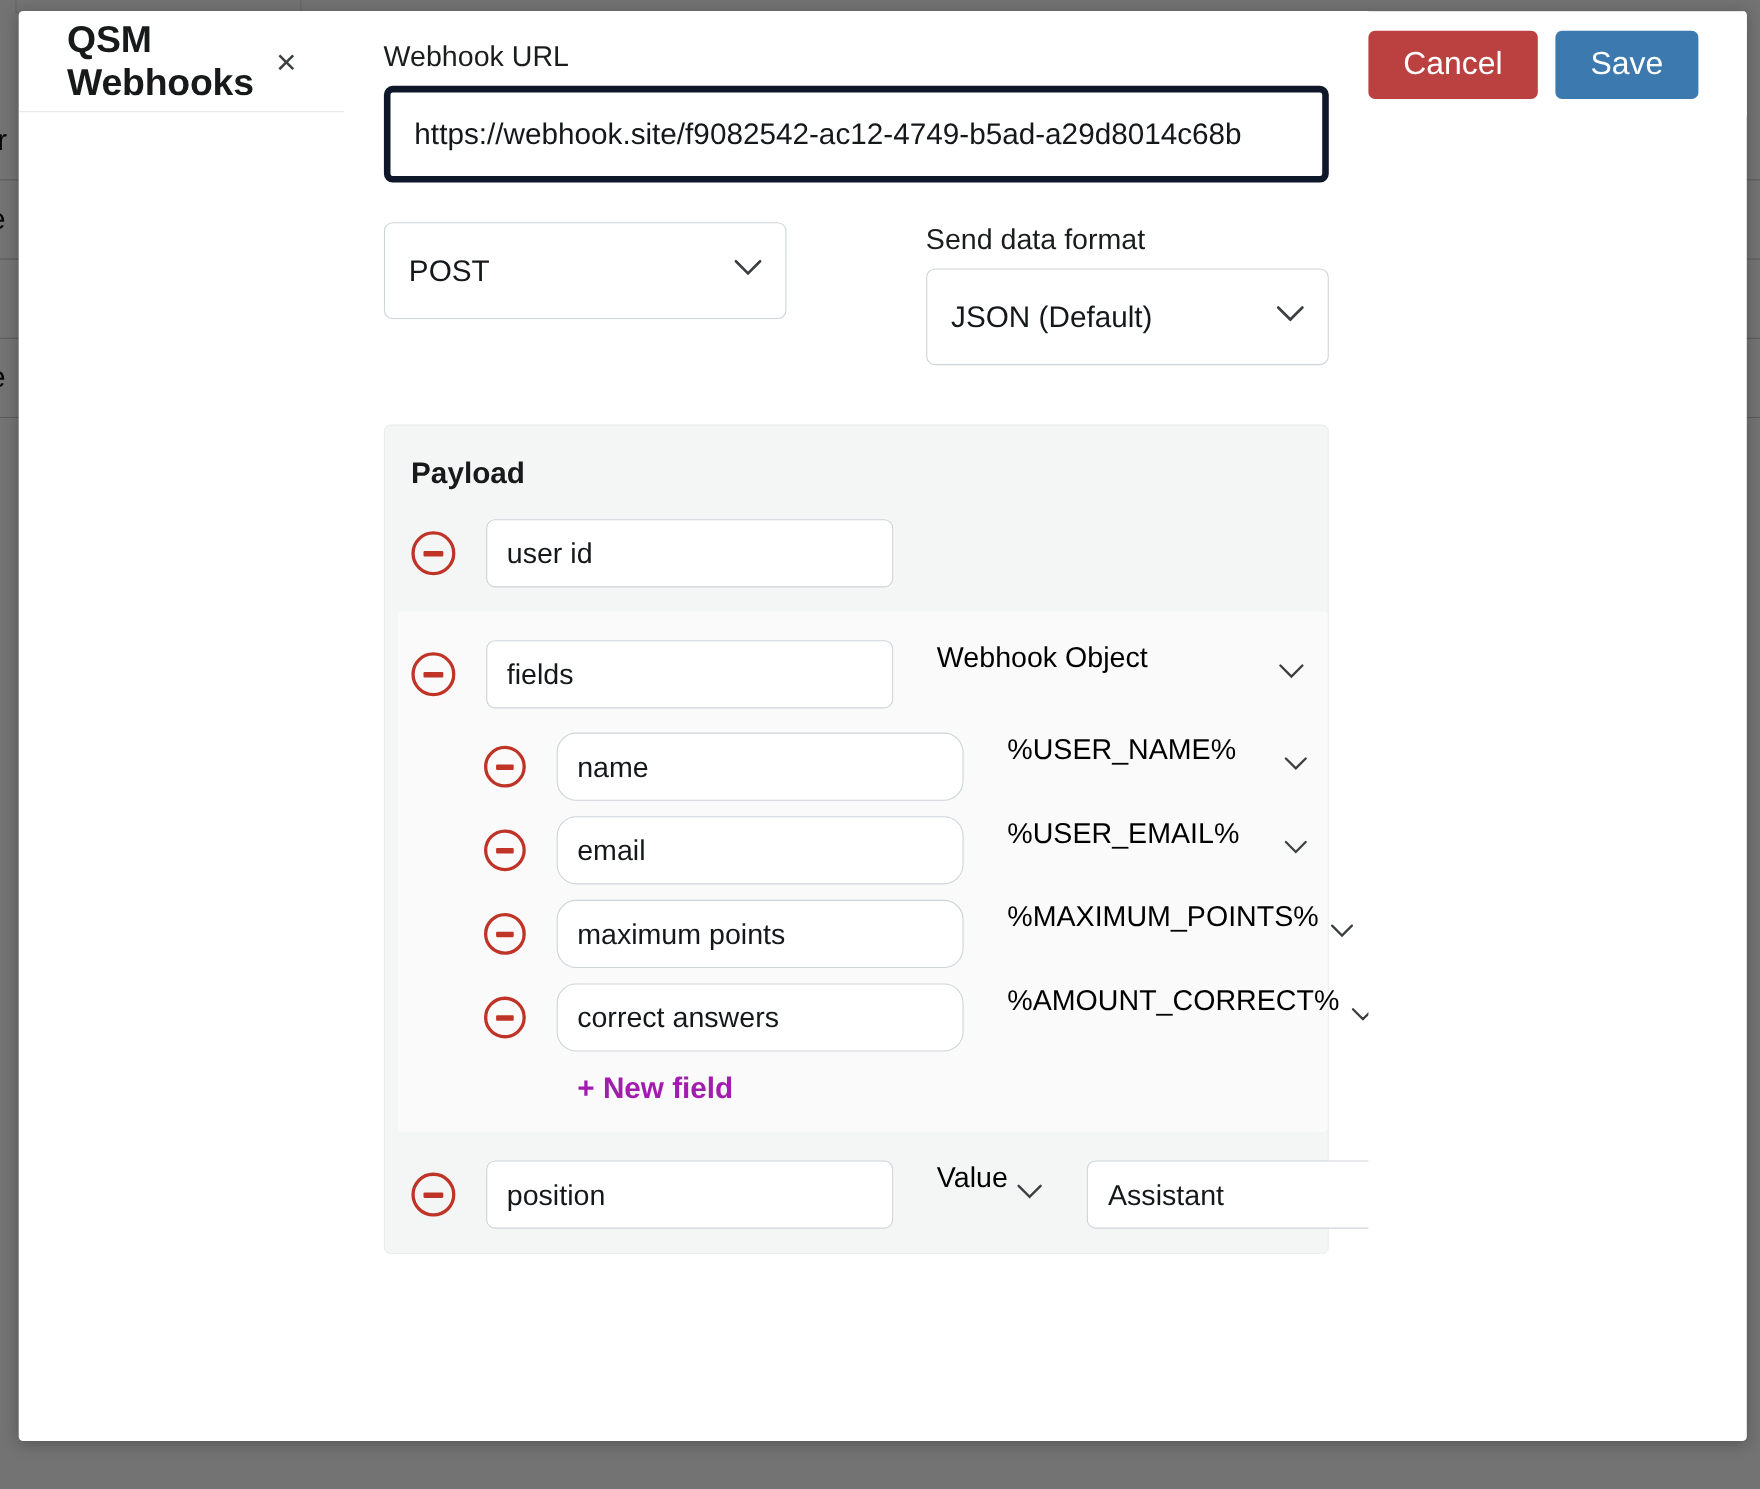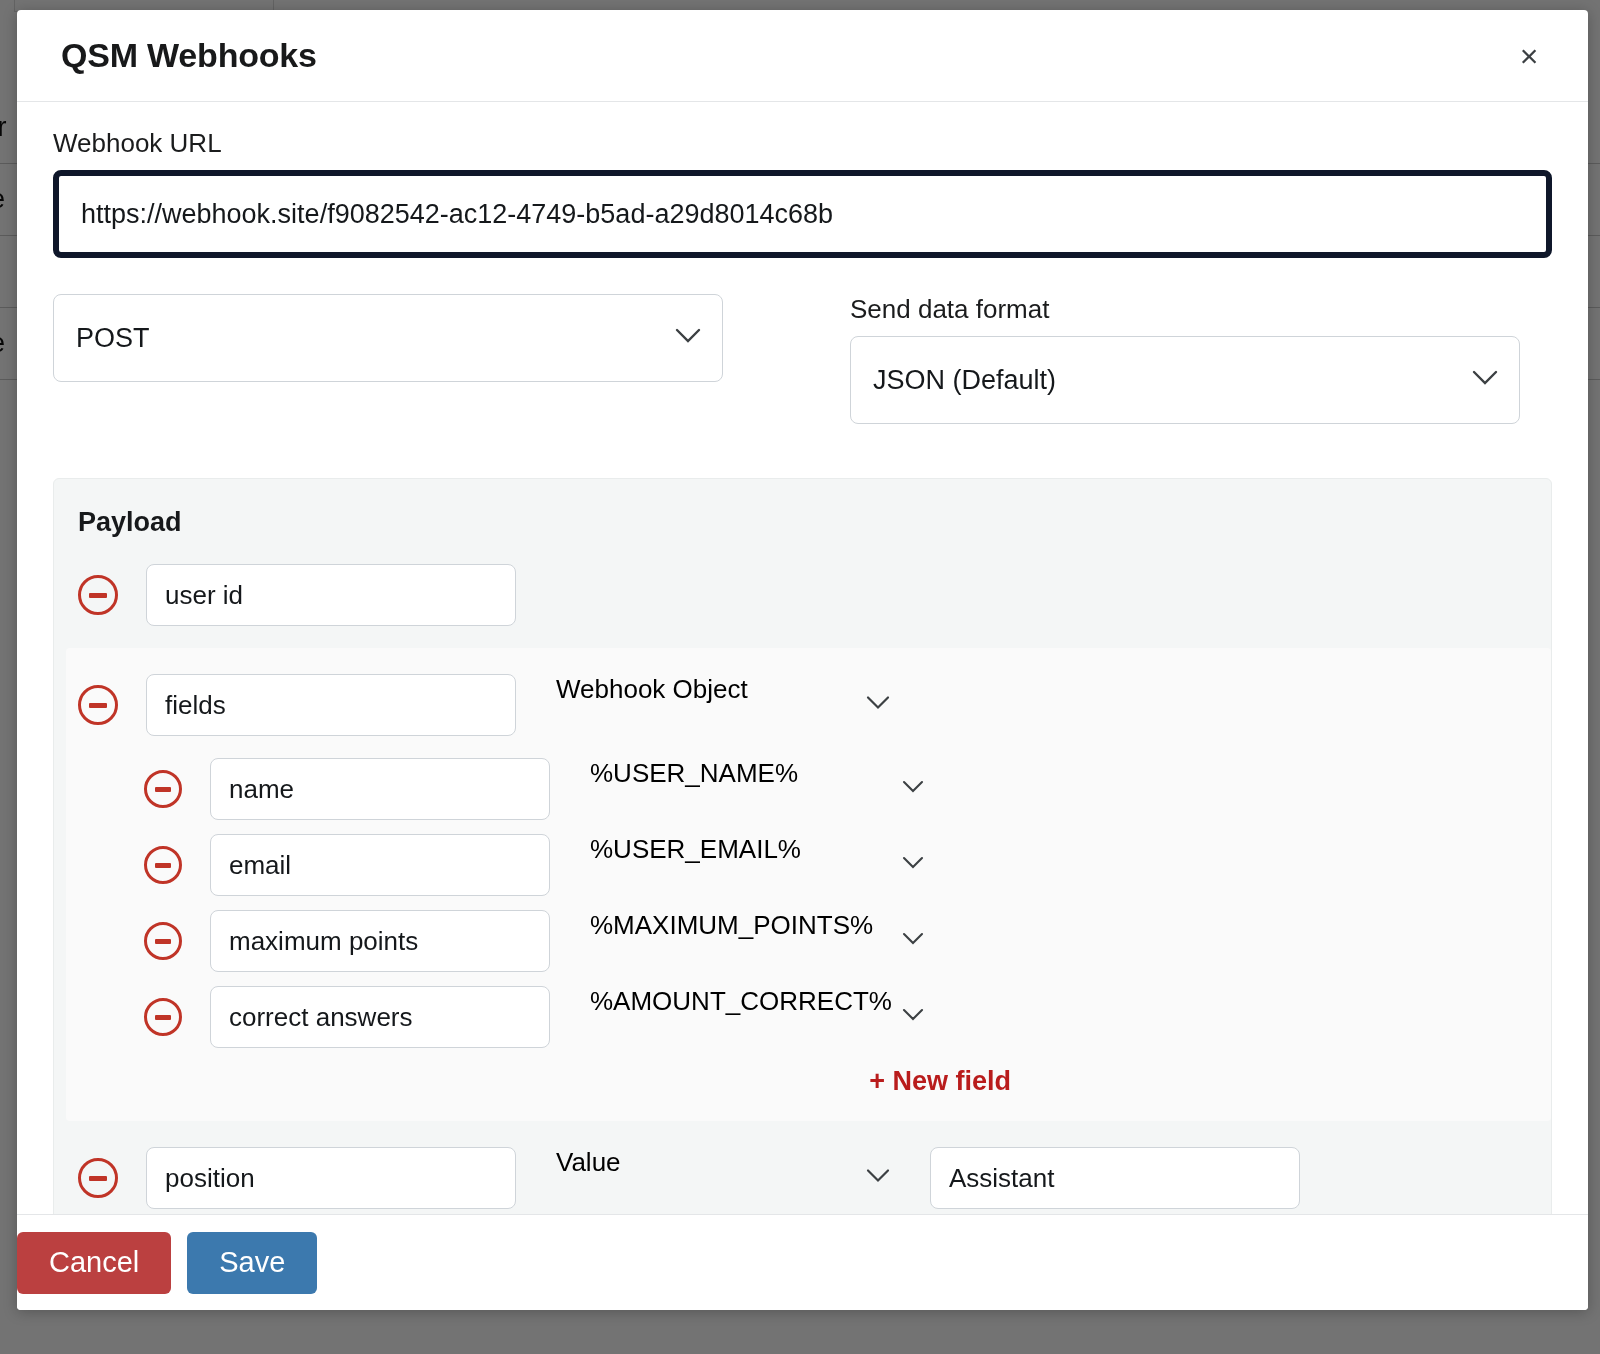--- a/index.html
+++ b/index.html
@@ -63,21 +63,21 @@
   #modal {
     position: absolute;
     left: 17px;
     top: 10px;
     width: 1571px;
     height: 1300px;
     background: #ffffff;
     border-radius: 4px;
     box-shadow: 0 2px 14px rgba(0,0,0,0.25);
     display: flex;
-    flex-direction: column;
+    flex-direction: row;
     overflow: hidden;
   }
 
   .modal-header {
     height: 92px;
     flex: 0 0 92px;
     border-bottom: 1px solid #e4e6e8;
     display: flex;
     align-items: center;
     padding: 0 36px 0 44px;
@@ -234,21 +234,21 @@
     position: relative;
   }
   .sel-val .sel {
     height: 62px;
     font-size: 26px;
     padding: 0 50px 0 18px;
     border-radius: 8px;
   }
   .sel-val .chev { right: 18px; }
 
-  .in-key.sub-w { width: 340px; }
+  .in-key.sub-w { width: 370px; border-radius: 18px; }
   .sel-val.sub-w { width: 370px; }
   .in-extra {
     width: 370px;
     height: 62px;
     border: 1px solid #cfd4d9;
     border-radius: 8px;
     background: #ffffff;
     font-size: 26px;
     color: #15181b;
     padding: 0 18px;
@@ -266,21 +266,21 @@
   .nested-group .row.sub { padding-left: 78px; }
 
   .new-field-wrap {
     display: flex;
     justify-content: flex-end;
     padding-right: 540px;
     margin-top: 18px;
   }
   .new-field-link {
     font-size: 27px;
-    color: #b91c1c;
+    color: #a21caf;
     font-weight: bold;
     text-decoration: none;
     cursor: pointer;
   }
 
   .modal-footer {
     flex: 0 0 96px;
     height: 96px;
     border-top: 1px solid #e4e6e8;
     display: flex;

